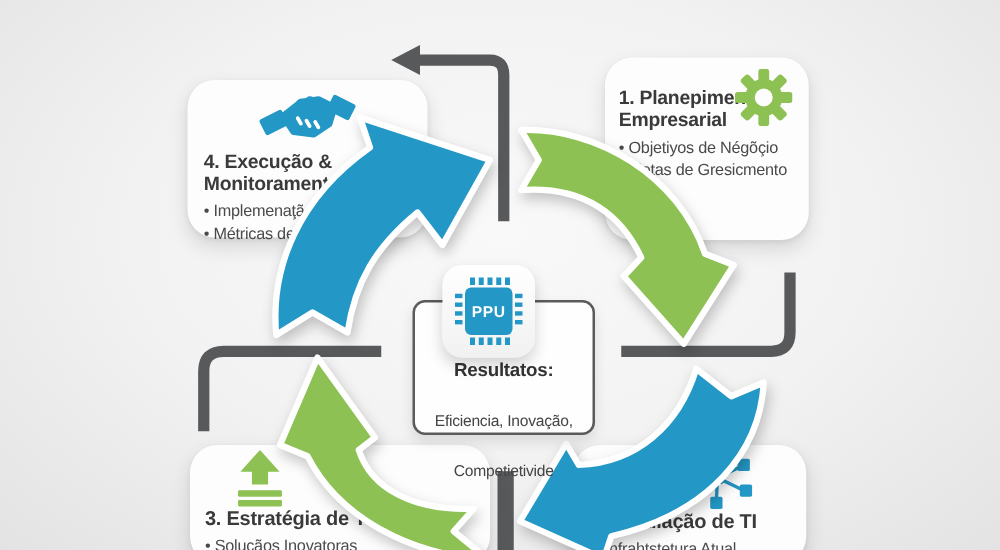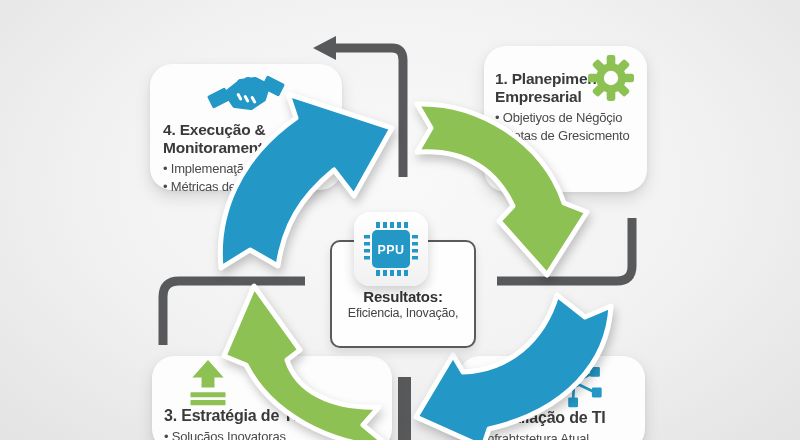--- a/index.html
+++ b/index.html
@@ -36,21 +36,21 @@
   .card-br .icon-wrap{position:absolute;top:3px;left:80px;width:72px;height:50px;}
   .card-br .txt{padding:53px 4px 0 18px;}
 
   .center-card{
     position:absolute;left:330px;top:240px;width:146px;height:108px;
     background:#fefefe;border:2px solid #5a5b5d;border-radius:10px;
     box-shadow:0 5px 10px rgba(0,0,0,.10);box-sizing:border-box;
   }
   .center-txt{position:absolute;left:0;top:46px;width:100%;text-align:center;}
   .center-title{font-weight:bold;font-size:15px;color:#333;letter-spacing:-.2px;}
-  .center-line{font-size:12.5px;line-height:16px;color:#444;letter-spacing:-.2px;}
+  .center-line{font-size:12.5px;line-height:16px;color:#444;letter-spacing:-.2px;margin-top:24px;}
   .chip-badge{
     position:absolute;left:354px;top:212px;width:74px;height:74px;
     background:linear-gradient(180deg,#ffffff 0%,#f1f1f1 100%);
     border-radius:16px;box-shadow:0 6px 12px rgba(0,0,0,.18);
   }
   .chip-badge svg{display:block;margin:9px auto 0 auto;}
 
   .fill-blue{fill:var(--blue);}
   .fill-green{fill:var(--green);}
   .fill-gray{fill:var(--gray);}
@@ -179,20 +179,21 @@
     <path class="fill-blue cycle" d="M221 268 C216 214 239 158 296 118 L288 94 L392 128 L354 196 L334 170 C300 198 284 226 278 266 L250 250 Z"></path>
     <path class="fill-green cycle" d="M417 104 C478 102 543 141 564 203 L587 212 L547 275 L499 221 L513 206 C495 168 463 149 417 152 L431 128 Z"></path>
     <path class="fill-blue cycle" d="M611 306 C608 362 567 411 489 429 L483 447 L416 417 L453 355 L463 372 C509 370 543 341 557 295 L585 317 Z"></path>
     <path class="fill-green cycle" d="M391 448 C328 444 271 414 246 365 L224 356 L254 286 L300 350 L287 360 C297 391 331 409 379 407 L363 425 Z"></path>
   </svg>
 
   <div class="center-card">
     <div class="center-txt">
       <div class="center-title">Resultatos:</div>
       <div class="center-line">Eficiencia, Inovação,</div>
+      <div class="center-line">Competietivide</div>
     </div>
   </div>
 
   <div class="chip-badge">
     <svg viewBox="0 0 56 56" width="56" height="56">
       <g class="fill-blue">
         <rect x="13" y="1" width="4" height="6"></rect>
           <rect x="20" y="1" width="4" height="6"></rect>
           <rect x="27" y="1" width="4" height="6"></rect>
           <rect x="34" y="1" width="4" height="6"></rect>

